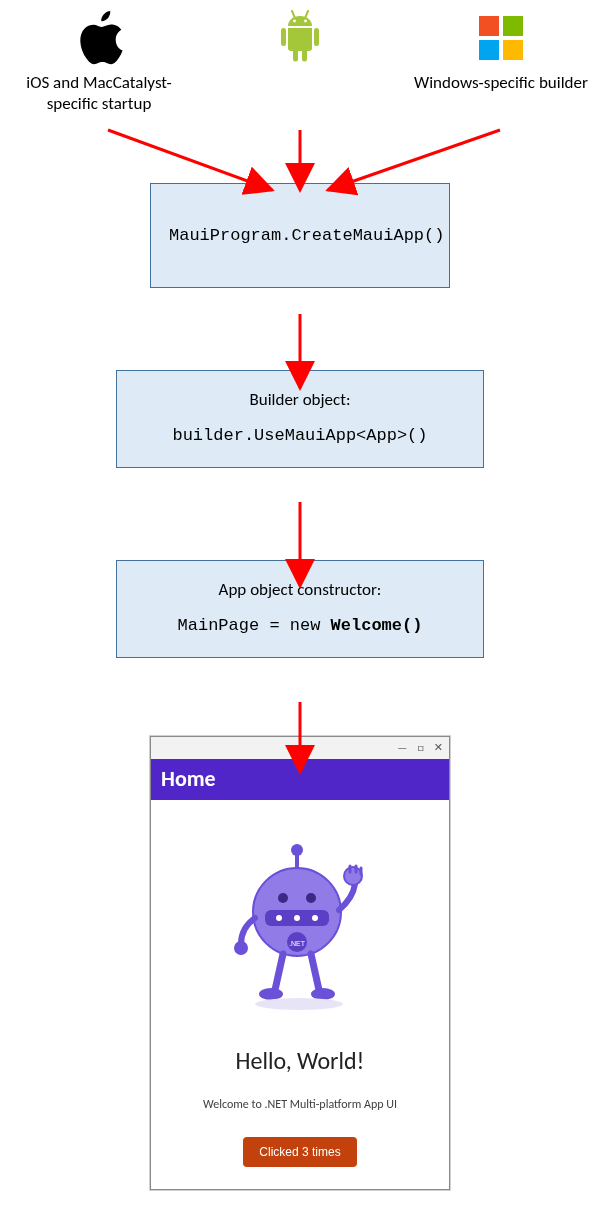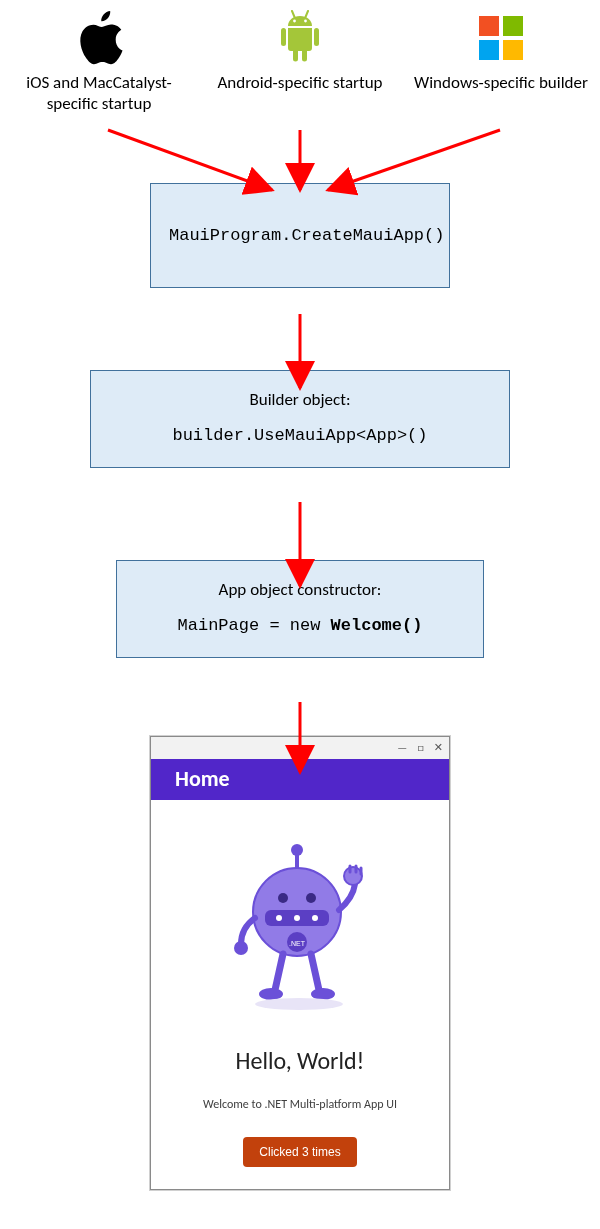--- a/index.html
+++ b/index.html
@@ -35,21 +35,21 @@
     line-height: 1.25;
   }
   .flow-box {
     background: #deebf7;
     border: 1px solid #41719c;
     text-align: center;
     padding: 22px 18px;
     margin: 0 auto;
   }
   #box1 { width: 300px; margin-top: 68px; padding: 42px 18px; }
-  #box2 { width: 420px; margin-top: 82px; padding: 18px 29px 22px; }
+  #box2 { width: 368px; margin-top: 82px; padding: 18px 29px 22px; }
   #box3 { width: 368px; margin-top: 92px; padding: 18px 18px 22px; }
   .box-title {
     font-size: 17px;
     color: #000;
     margin-bottom: 16px;
   }
   .mono {
     font-family: "Consolas", "Courier New", monospace;
     font-size: 17px;
     color: #000;
@@ -79,21 +79,21 @@
     padding: 0 6px;
     gap: 10px;
     font-size: 11px;
     color: #555;
   }
   .app-header {
     background: #5126c9;
     color: #ffffff;
     font-size: 22px;
     font-weight: bold;
-    padding: 6px 24px 8px;
+    padding: 6px 10px 8px;
   }
   .app-body {
     padding: 30px 18px 22px;
     display: flex;
     flex-direction: column;
     align-items: center;
     gap: 8px;
   }
   .robot-wrap { margin: 10px 0 18px; }
   .hello {
@@ -137,21 +137,20 @@
           <rect x="5" y="18" width="5" height="18" rx="2.5"></rect>
           <rect x="38" y="18" width="5" height="18" rx="2.5"></rect>
           <path d="M12 16c0-6 5.4-10 12-10s12 4 12 10H12z"></path>
           <line x1="16" y1="1" x2="18.5" y2="7" stroke="#a4c639" stroke-width="2" stroke-linecap="round"></line>
           <line x1="32" y1="1" x2="29.5" y2="7" stroke="#a4c639" stroke-width="2" stroke-linecap="round"></line>
         </g>
         <circle cx="18.5" cy="11" r="1.4" fill="#fff"></circle>
         <circle cx="29.5" cy="11" r="1.4" fill="#fff"></circle>
       </svg>
     </div>
-    <div class="label">Android-specific startup</div>
   </div>
 
   <div class="platform">
     <div class="icon">
       <svg width="48" height="48" viewBox="0 0 48 48">
         <rect x="2" y="2" width="20" height="20" fill="#f25022"></rect>
         <rect x="26" y="2" width="20" height="20" fill="#7fba00"></rect>
         <rect x="2" y="26" width="20" height="20" fill="#00a4ef"></rect>
         <rect x="26" y="26" width="20" height="20" fill="#ffb900"></rect>
       </svg>

